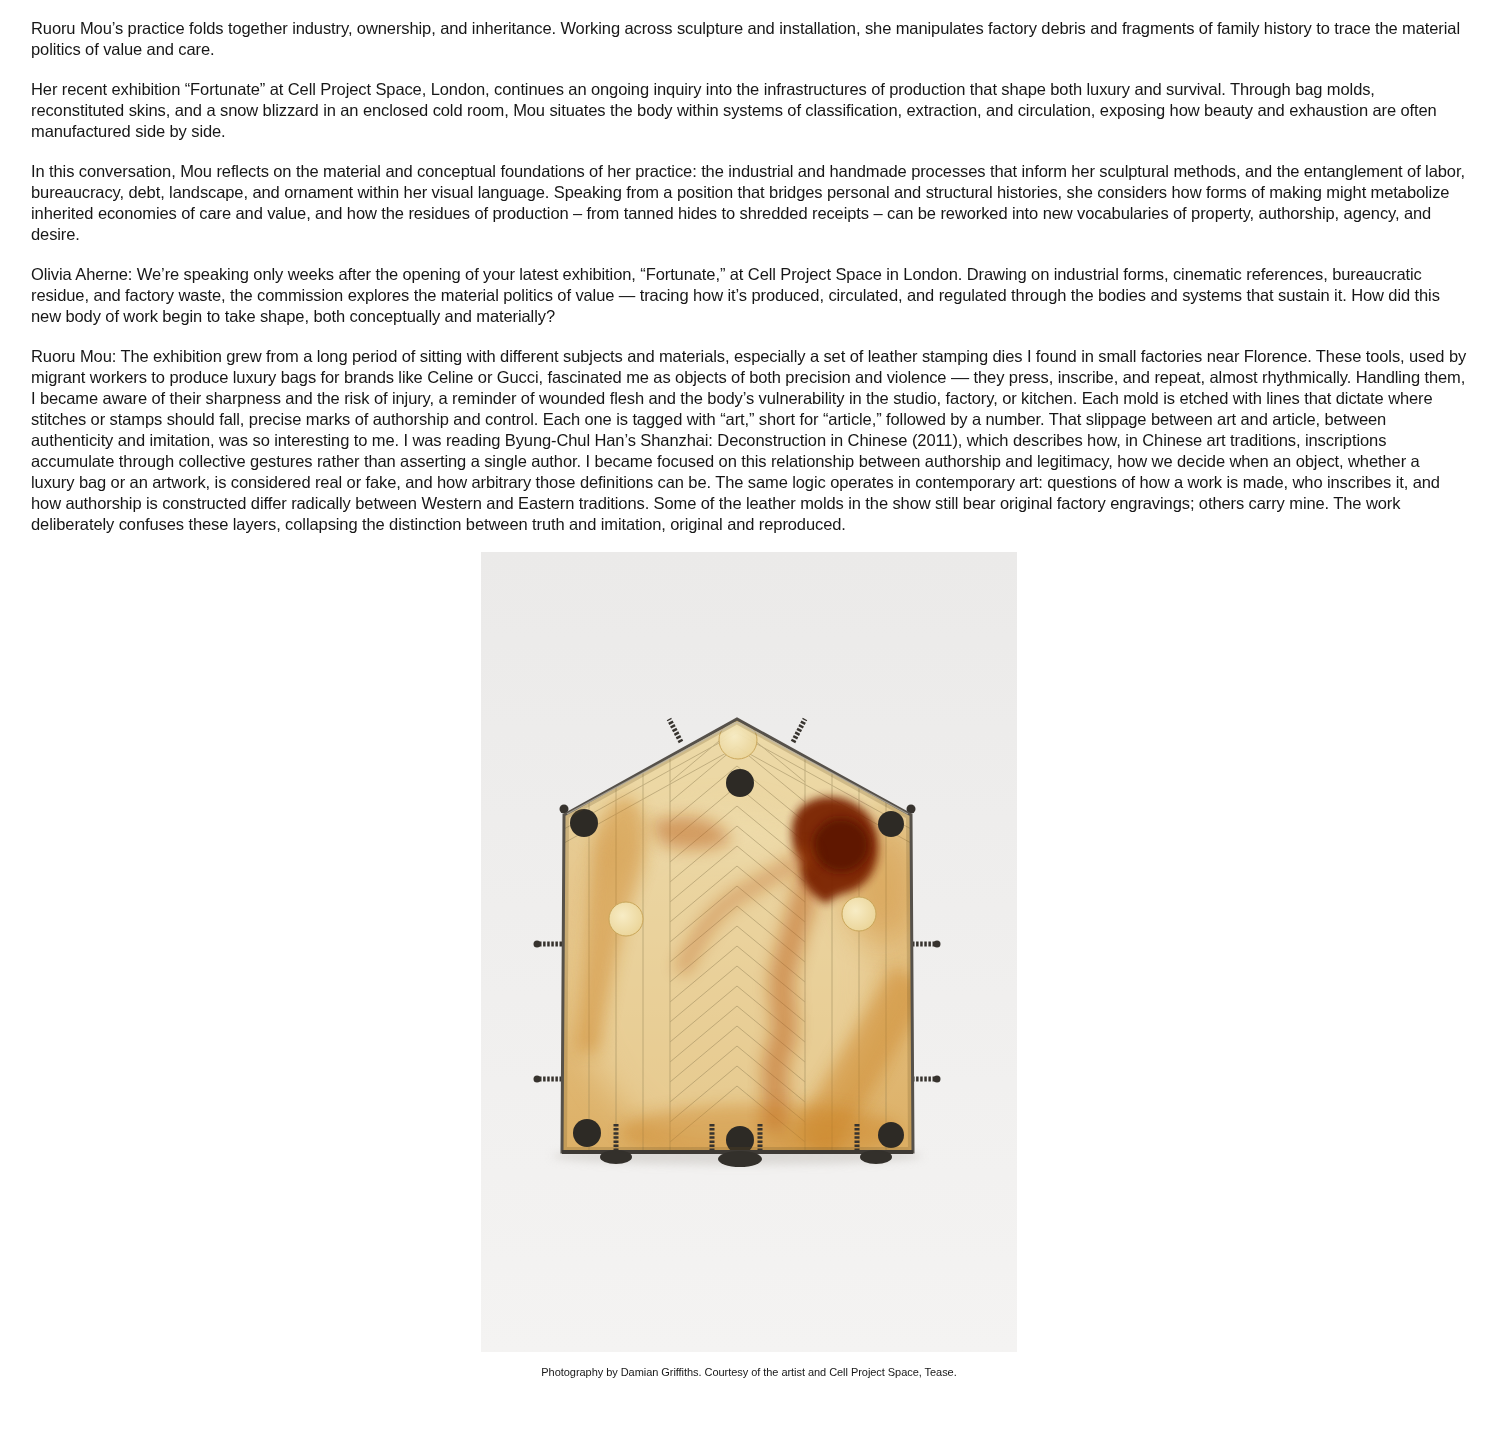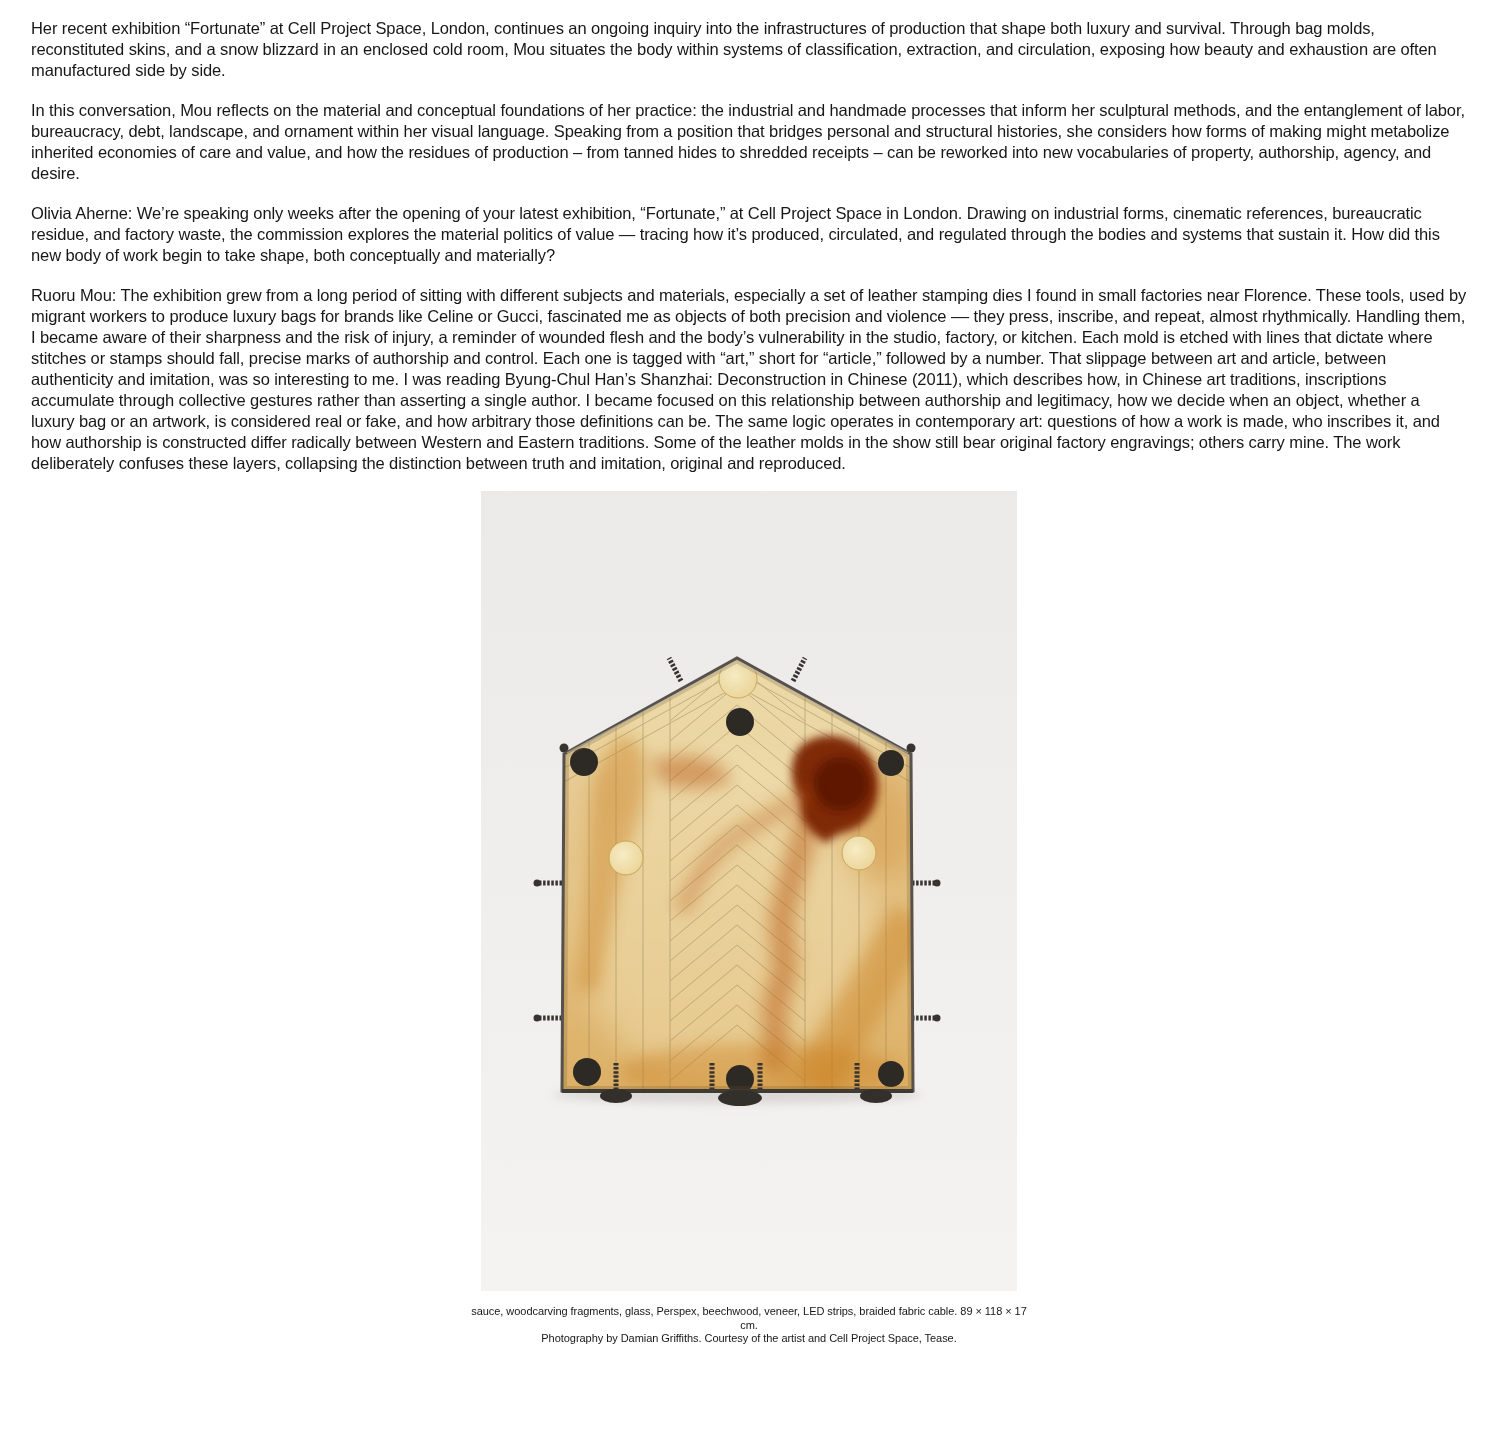--- a/index.html
+++ b/index.html
@@ -36,20 +36,21 @@
     text-align:center;color:var(--text);
   }
   .cap-line{display:block;}
 </style>
 </head>
 <body>
 
 <main class="page">
 
   <section>
+    <p class="para">Ruoru Mou’s practice folds together industry, ownership, and inheritance. Working across sculpture and installation, she manipulates factory debris and fragments of family history to trace the material politics of value and care.</p>
     <p class="para">Her recent exhibition “Fortunate” at Cell Project Space, London, continues an ongoing inquiry into the infrastructures of production that shape both luxury and survival. Through bag molds, reconstituted skins, and a snow blizzard in an enclosed cold room, Mou situates the body within systems of classification, extraction, and circulation, exposing how beauty and exhaustion are often manufactured side by side.</p>
     <p class="para">In this conversation, Mou reflects on the material and conceptual foundations of her practice: the industrial and handmade processes that inform her sculptural methods, and the entanglement of labor, bureaucracy, debt, landscape, and ornament within her visual language. Speaking from a position that bridges personal and structural histories, she considers how forms of making might metabolize inherited economies of care and value, and how the residues of production – from tanned hides to shredded receipts – can be reworked into new vocabularies of property, authorship, agency, and desire.</p>
   </section>
 
   <section>
     <p class="para"><span class="speaker">Olivia Aherne:</span> <span>We’re speaking only weeks after the opening of your latest exhibition, “Fortunate,” at Cell Project Space in London. Drawing on industrial forms, cinematic references, bureaucratic residue, and factory waste, the commission explores the material politics of value — tracing how it’s produced, circulated, and regulated through the bodies and systems that sustain it. How did this new body of work begin to take shape, both conceptually and materially?</span></p>
     <p class="para"><span class="speaker">Ruoru Mou:</span> <span>The exhibition grew from a long period of sitting with different subjects and materials, especially a set of leather stamping dies I found in small factories near Florence. These tools, used by migrant workers to produce luxury bags for brands like Celine or Gucci, fascinated me as objects of both precision and violence –– they press, inscribe, and repeat, almost rhythmically. Handling them, I became aware of their sharpness and the risk of injury, a reminder of wounded flesh and the body’s vulnerability in the studio, factory, or kitchen. Each mold is etched with lines that dictate where stitches or stamps should fall, precise marks of authorship and control. Each one is tagged with “art,” short for “article,” followed by a number. That slippage between art and article, between authenticity and imitation, was so interesting to me. I was reading Byung-Chul Han’s Shanzhai: Deconstruction in Chinese (2011), which describes how, in Chinese art traditions, inscriptions accumulate through collective gestures rather than asserting a single author. I became focused on this relationship between authorship and legitimacy, how we decide when an object, whether a luxury bag or an artwork, is considered real or fake, and how arbitrary those definitions can be. The same logic operates in contemporary art: questions of how a work is made, who inscribes it, and how authorship is constructed differ radically between Western and Eastern traditions. Some of the leather molds in the show still bear original factory engravings; others carry mine. The work deliberately confuses these layers, collapsing the distinction between truth and imitation, original and reproduced.</span></p>
   </section>
 
   <figure class="figure-block">
@@ -133,18 +134,17 @@
         <path d="M83 263 L256 167 L430 263 L432 600 L81 600 Z" fill="none" stroke="var(--frame)" stroke-width="3"></path>
         <path d="M86 262 L256 170 L427 262" fill="none" stroke="var(--metal)" stroke-width="1.4" opacity="0.75"></path>
         <path d="M81 600 H432" stroke="#3e3a35" stroke-width="4"></path>
 
         <ellipse cx="135" cy="605" rx="16" ry="7" fill="#33302b"></ellipse>
         <ellipse cx="259" cy="607" rx="22" ry="8" fill="#33302b"></ellipse>
         <ellipse cx="395" cy="605" rx="16" ry="7" fill="#33302b"></ellipse>
       </svg>
     </div>
     <figcaption>
-      <span class="cap-line">sauce, woodcarving fragments, glass, Perspex, beechwood, veneer, LED strips, braided fabric cable. 89 × 118 × 17 cm.</span>
       <span class="cap-line">Photography by Damian Griffiths. Courtesy of the artist and Cell Project Space, Tease.</span>
     </figcaption>
   </figure>
 
 </main>
 
 </body></html>

